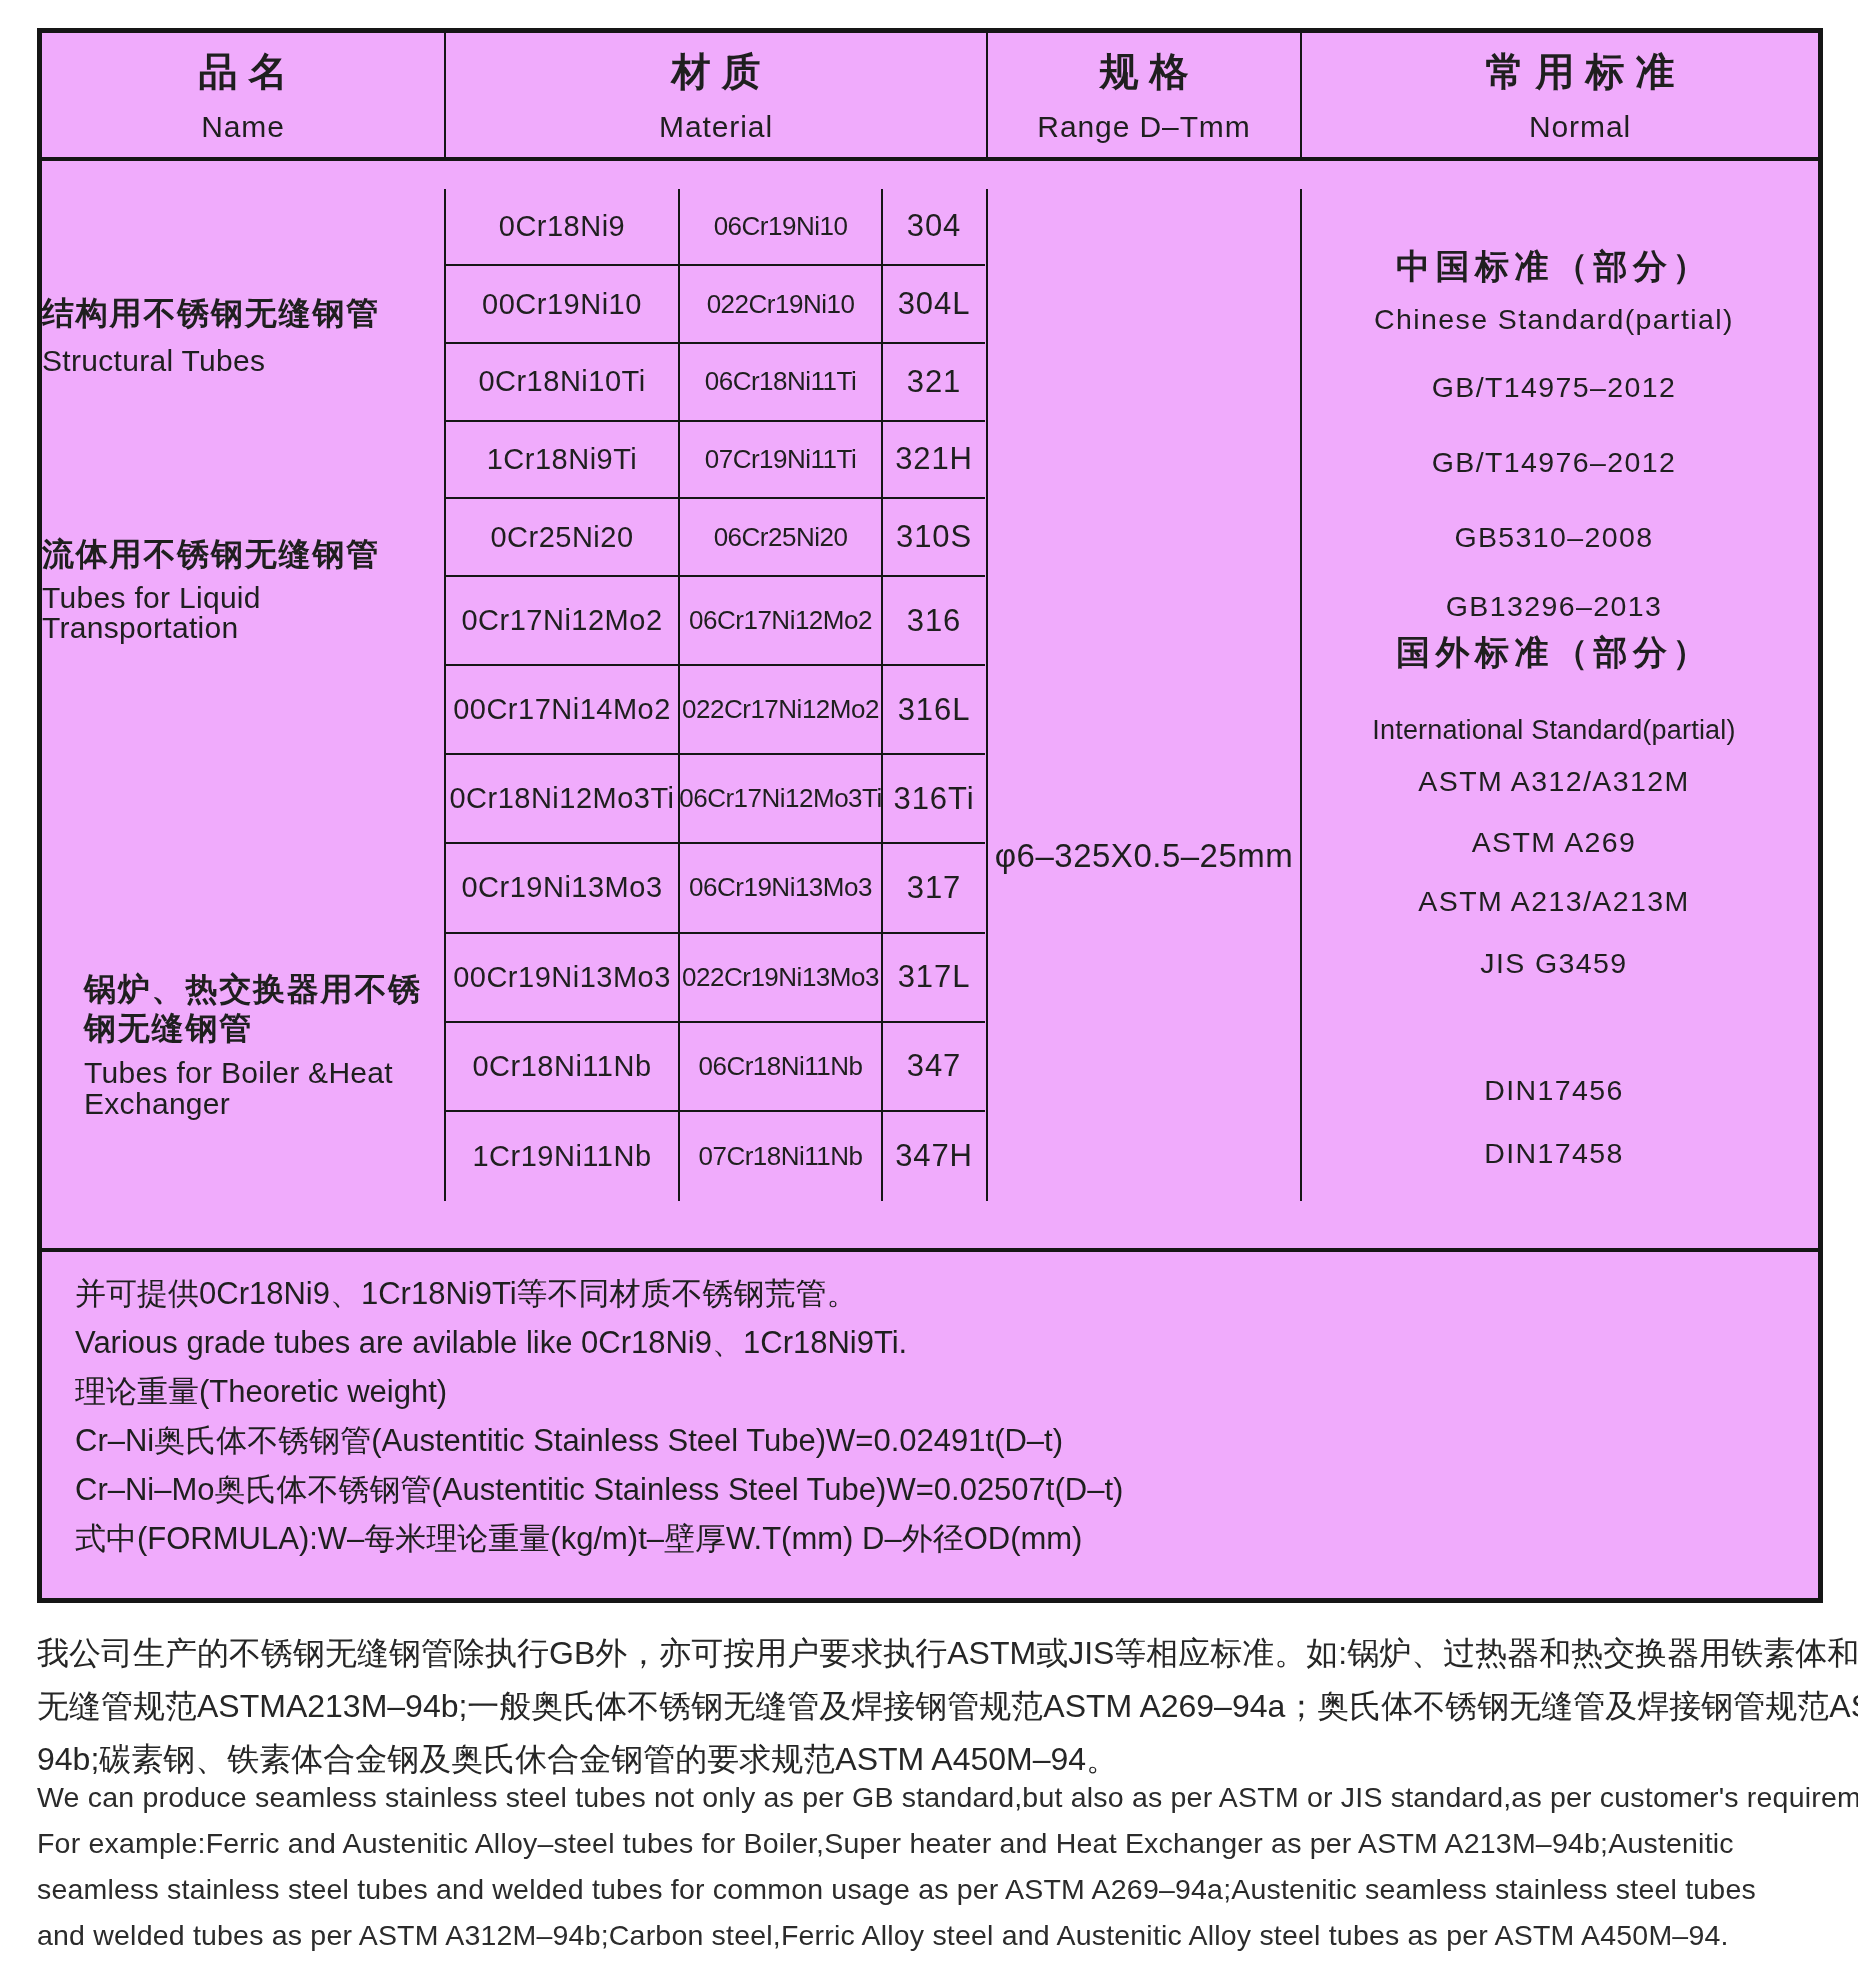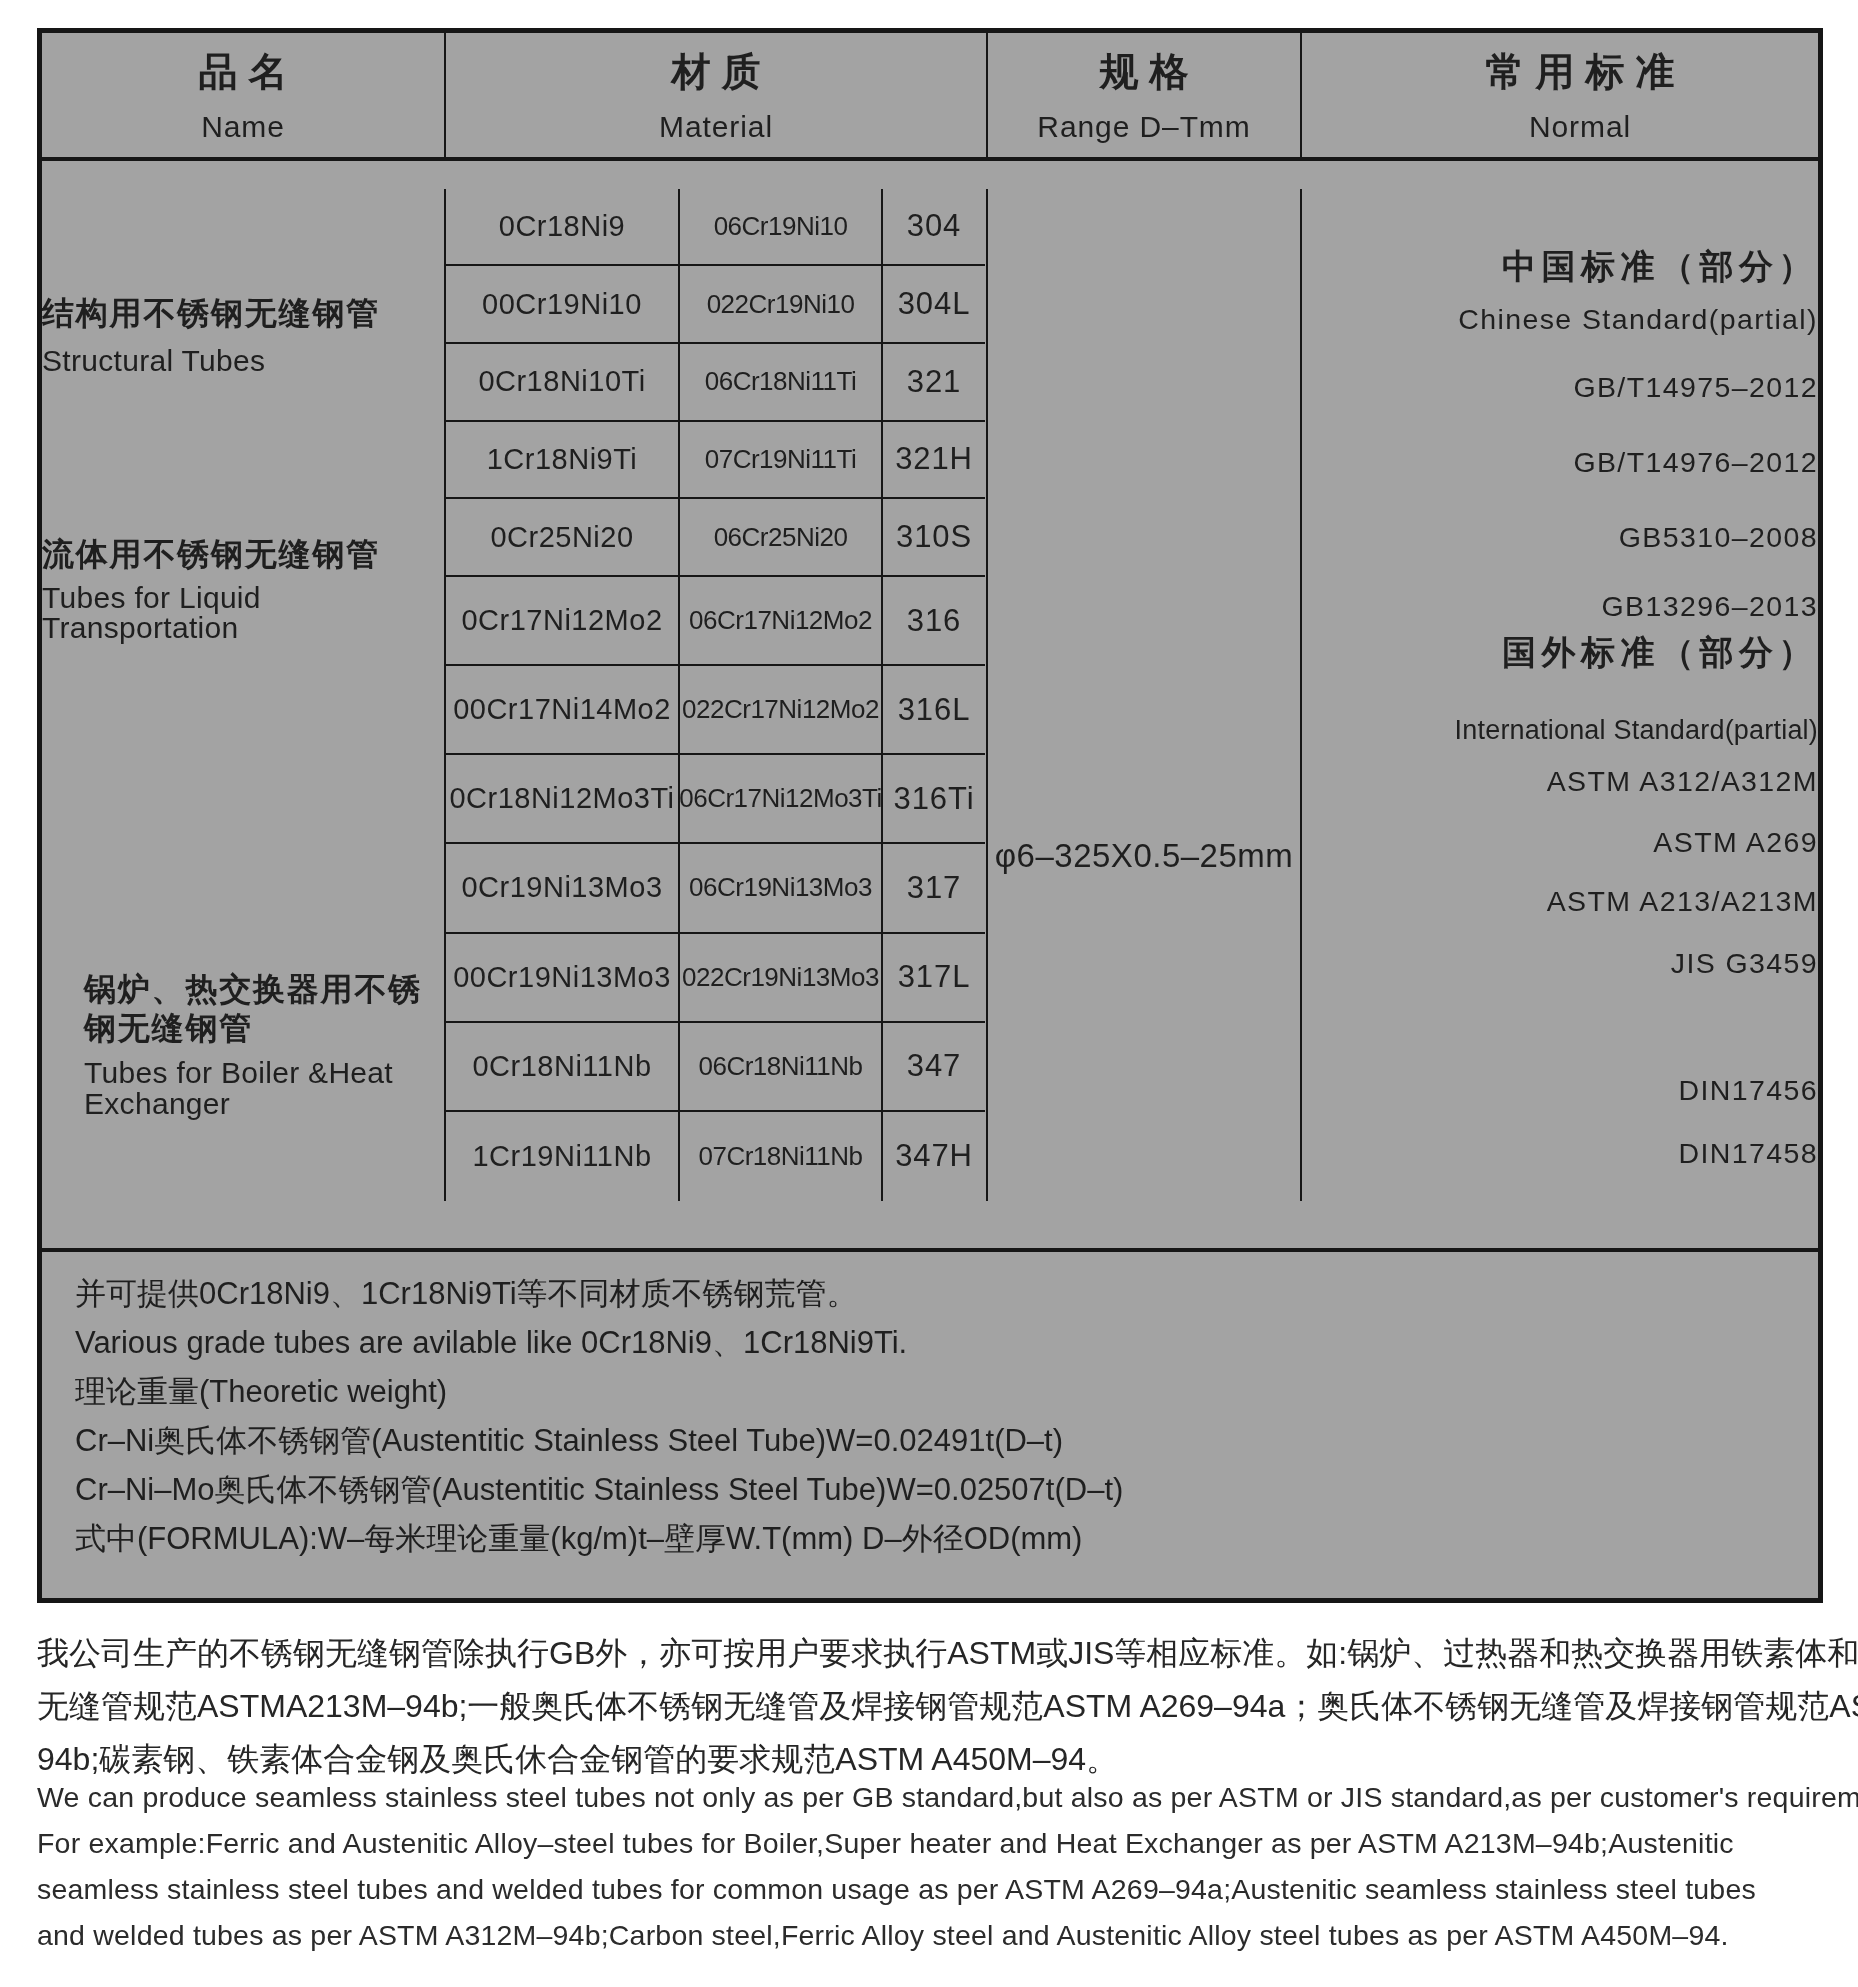--- a/index.html
+++ b/index.html
@@ -4,21 +4,21 @@
 <style>
   html,body { margin:0; padding:0; }
   body {
     width:1859px; height:1987px; background:#ffffff; position:relative;
     font-family:"Liberation Sans","DejaVu Sans",sans-serif; color:#1f1f1f;
     -webkit-font-smoothing:antialiased;
   }
   .tbl {
     position:absolute; left:37px; top:27.5px; width:1786px; height:1575px;
     border:5.5px solid #161616; box-sizing:border-box;
-    display:flex; flex-direction:column; background:#a3a3a3;gap:28px;
+    display:flex; flex-direction:column; background:#f0abfc;gap:28px;
   }
   
   .hdr { flex:0 0 124px; border-bottom:4.6px solid #161616; display:flex; }
   .hcell {
     display:flex; flex-direction:column; align-items:center; justify-content:center;
     gap:11px; border-right:2.8px solid #161616; box-sizing:border-box;
   }
   .hc-name   { width:404px; }
   .hc-mat    { width:542px; }
   .hc-range  { width:314px; }
@@ -46,22 +46,22 @@
   .mc.c3 { font-size:31px; letter-spacing:0.9px; }
   .c-mat > .mc:nth-child(3n) { border-right:none; }
   .c-mat > .mc:nth-child(n+34) { border-bottom:none; }
   .c-range { width:314px; border-right:2.8px solid #161616; position:relative; box-sizing:border-box; }
   .rval {
     position:absolute; top:65.9%; left:0; right:0; transform:translateY(-50%);
     text-align:center; font-size:33px; letter-spacing:0.5px; white-space:nowrap;
   }
   .c-normal { flex:1; position:relative; }
   .sline {
-    position:absolute; left:0; right:0; transform:translateY(-50%);
-    text-align:right; font-size:28.5px; letter-spacing:1.4px; white-space:nowrap;
+    position:absolute; left:0; right:12px; transform:translateY(-50%);
+    text-align:center; font-size:28.5px; letter-spacing:1.4px; white-space:nowrap;
   }
   .sline.cnb { font-size:34px; font-weight:700; letter-spacing:5.5px; }
   .sline.tight { font-size:27px; letter-spacing:0.2px; }
   
   .notes {
     flex:0 0 329px; border-top:4.6px solid #161616; box-sizing:content-box;
     padding:16.5px 0 0 33px; font-size:31px; line-height:49px; white-space:nowrap;margin-top:19px;
   }
   
   .para-cn { position:absolute; left:37px; top:1627px; width:1800px; font-size:32px; line-height:53px; color:#262626; white-space:nowrap; }

